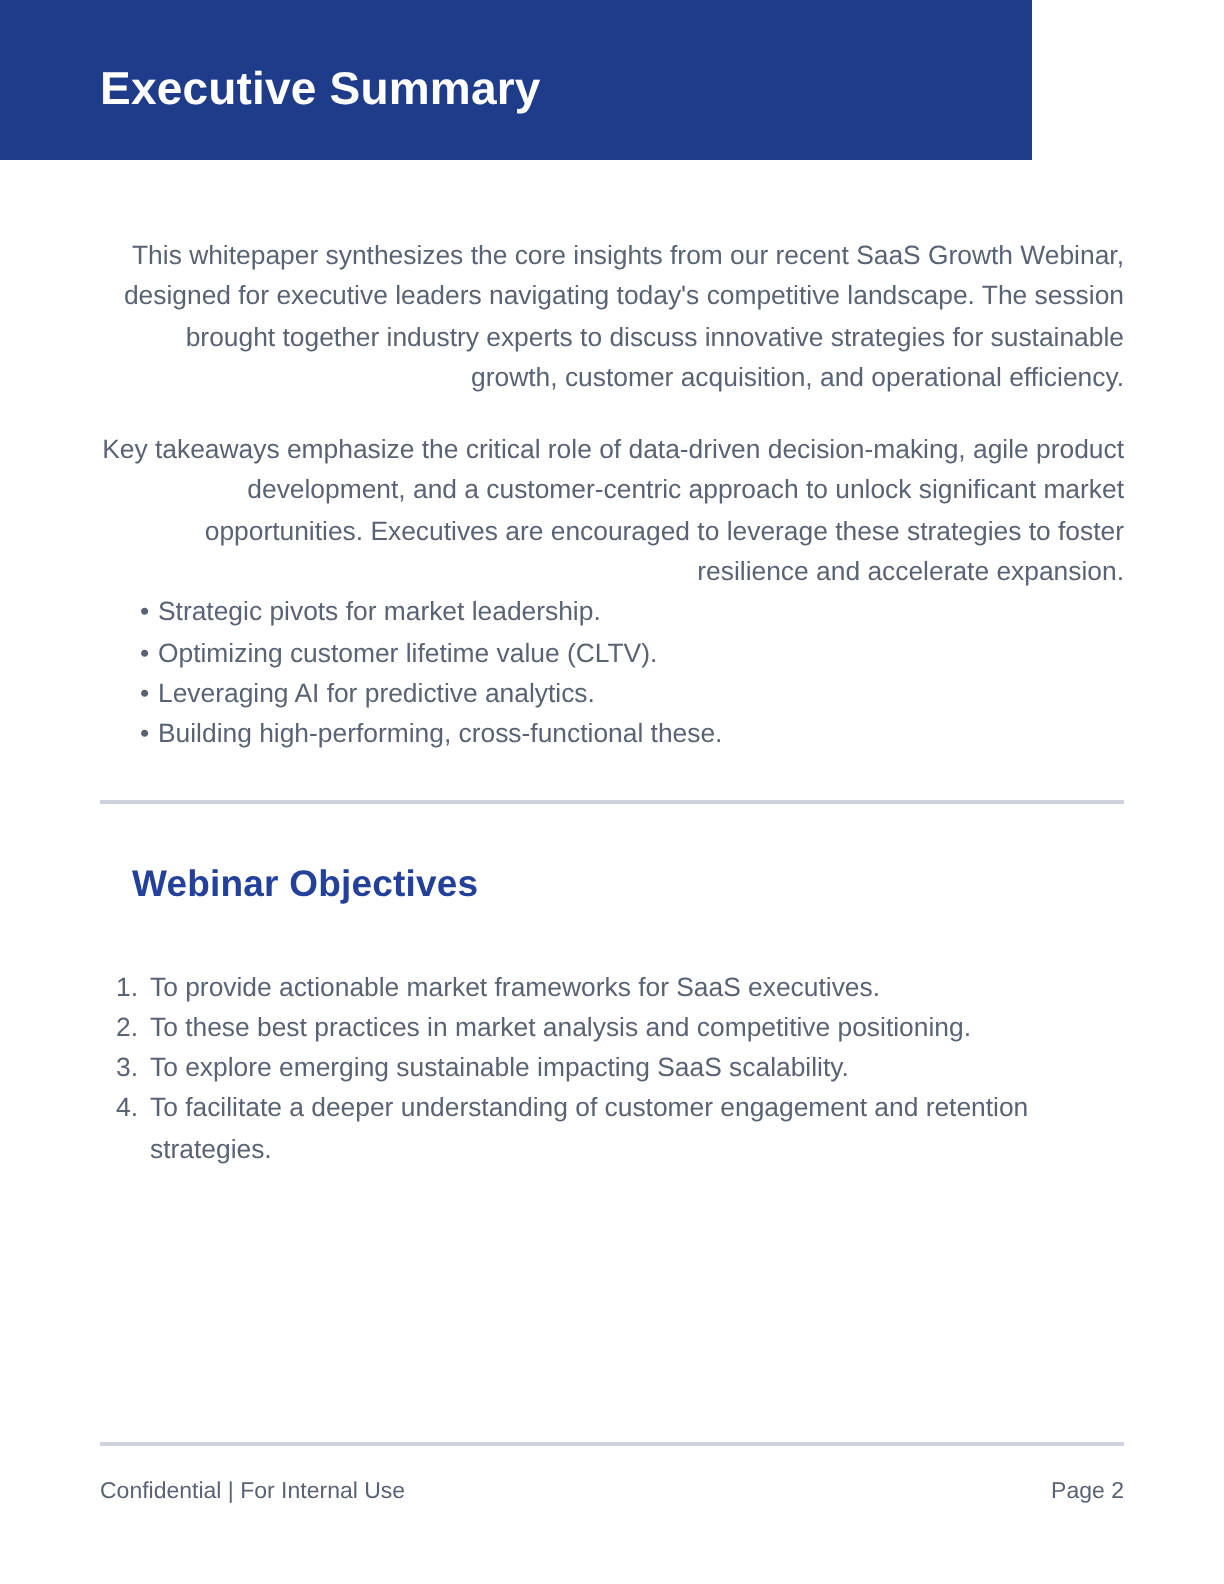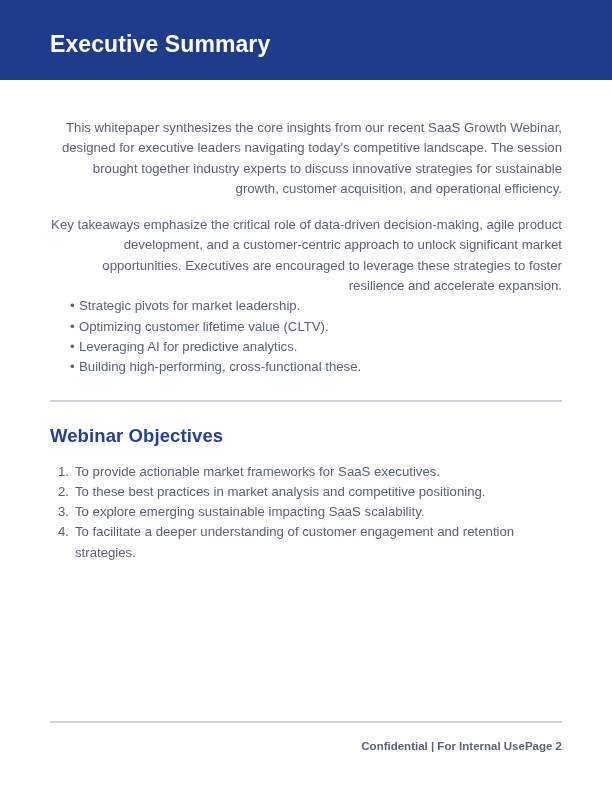--- a/index.html
+++ b/index.html
@@ -22,21 +22,21 @@
     height: 792px;
     background: #ffffff;
     box-sizing: border-box;
   }
 
   
   .header-band {
     position: absolute;
     top: 0;
     left: 0;
-    width: 612px;
+    width: 516px;
     height: 80px;
     background: #1f3c8b;
   }
   .header-title {
     position: absolute;
     left: 50px;
     top: 29px;
     margin: 0;
     font-family: "Liberation Sans", sans-serif;
     font-size: 23px;
@@ -97,22 +97,22 @@
     background: #ced2da;
     border: 0;
     margin: 0;
   }
   .divider-top {
     margin-top: 22px;
   }
 
   
   .section-heading {
-    margin: 0;
-    padding-top: 22px;
+    margin: 16px;
+    padding-top: 12px;
     font-family: "Liberation Sans", sans-serif;
     font-size: 18.5px;
     font-weight: bold;
     letter-spacing: 0.1px;
     color: #23409a;
     line-height: 24px;
   }
 
   
   .num-list {
@@ -147,24 +147,23 @@
     top: 721px;
     width: 512px;
   }
   .footer-rule {
     width: 512px;
     height: 2px;
     background: #ced2da;
   }
   .footer-row {
     display: flex;
-    justify-content: flex-end;
+    justify-content: space-between;
     align-items: baseline;
     padding-top: 16px;
-    font-weight: bold;
   }
   .footer-text {
     font-family: "Liberation Sans", sans-serif;
     font-size: 11.5px;
     line-height: 14px;
     color: #5a6374;
     white-space: nowrap;
   }
 </style>
 </head>

